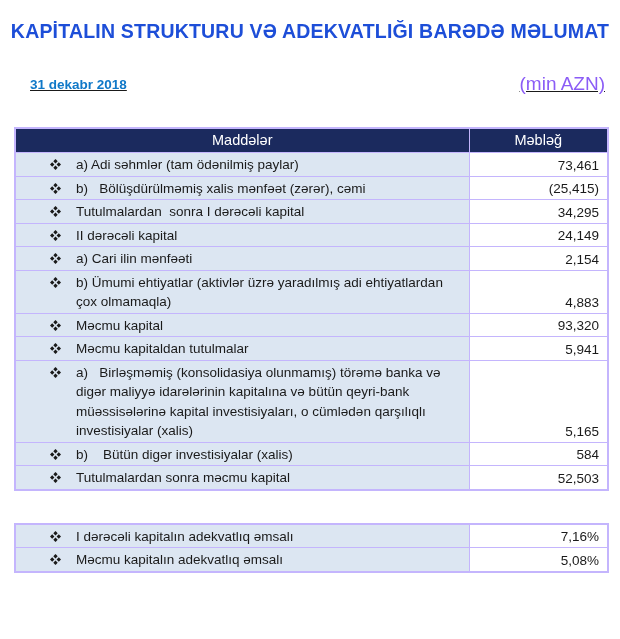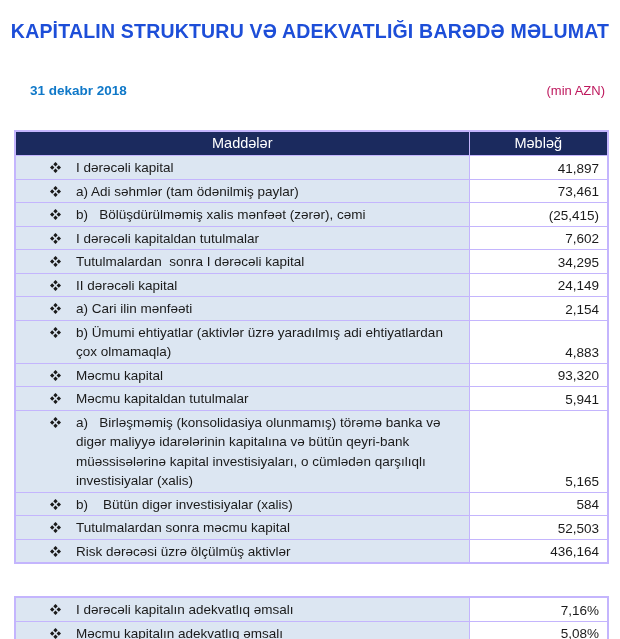--- a/index.html
+++ b/index.html
@@ -17,30 +17,31 @@
     font-size:19.5px;
     font-weight:bold;
     letter-spacing:.2px;
     color:#1d4ed8;
   }
 
   .meta-row{
     display:flex;
     justify-content:space-between;
     align-items:center;
-    margin:40px 15px 0 30px;
+    margin:30px 15px 0 30px;
+    text-decoration:underline;
   }
   .report-date{
     font-size:13.5px;
     font-weight:bold;
     color:#0f78c8;
   }
   .unit-note{
-    font-size:13px;
-    color:#be185d;
+    font-size:19px;
+    color:#8b5cf6;
   }
 
   table.rpt{
     border-collapse:collapse;
     table-layout:fixed;
     width:593px;
     margin:0 0 0 14px;
   }
   table.main-table{margin-top:28px;}
   table.ratio-table{margin-top:16px;}
@@ -125,36 +126,20 @@
           <td class="lbl-cell">
             <div class="lbl-wrap">
               <span class="bullet">
                 <svg width="11" height="11" viewBox="0 0 12 12" fill="#1a1a1a" aria-hidden="true">
                   <path d="M6 0 L8.4 2.4 L6 4.8 L3.6 2.4 Z"></path>
                   <path d="M2.4 3.6 L4.8 6 L2.4 8.4 L0 6 Z"></path>
                   <path d="M9.6 3.6 L12 6 L9.6 8.4 L7.2 6 Z"></path>
                   <path d="M6 7.2 L8.4 9.6 L6 12 L3.6 9.6 Z"></path>
                 </svg>
               </span>
-              <span class="lbl-text">I dərəcəli kapital</span>
-            </div>
-          </td>
-          <td class="val-cell">41,897</td>
-        </tr>
-        <tr>
-          <td class="lbl-cell">
-            <div class="lbl-wrap">
-              <span class="bullet">
-                <svg width="11" height="11" viewBox="0 0 12 12" fill="#1a1a1a" aria-hidden="true">
-                  <path d="M6 0 L8.4 2.4 L6 4.8 L3.6 2.4 Z"></path>
-                  <path d="M2.4 3.6 L4.8 6 L2.4 8.4 L0 6 Z"></path>
-                  <path d="M9.6 3.6 L12 6 L9.6 8.4 L7.2 6 Z"></path>
-                  <path d="M6 7.2 L8.4 9.6 L6 12 L3.6 9.6 Z"></path>
-                </svg>
-              </span>
               <span class="lbl-text">a) Adi səhmlər (tam ödənilmiş paylar)</span>
             </div>
           </td>
           <td class="val-cell">73,461</td>
         </tr>
         <tr>
           <td class="lbl-cell">
             <div class="lbl-wrap">
               <span class="bullet">
                 <svg width="11" height="11" viewBox="0 0 12 12" fill="#1a1a1a" aria-hidden="true">
@@ -173,36 +158,20 @@
           <td class="lbl-cell">
             <div class="lbl-wrap">
               <span class="bullet">
                 <svg width="11" height="11" viewBox="0 0 12 12" fill="#1a1a1a" aria-hidden="true">
                   <path d="M6 0 L8.4 2.4 L6 4.8 L3.6 2.4 Z"></path>
                   <path d="M2.4 3.6 L4.8 6 L2.4 8.4 L0 6 Z"></path>
                   <path d="M9.6 3.6 L12 6 L9.6 8.4 L7.2 6 Z"></path>
                   <path d="M6 7.2 L8.4 9.6 L6 12 L3.6 9.6 Z"></path>
                 </svg>
               </span>
-              <span class="lbl-text">I dərəcəli kapitaldan tutulmalar</span>
-            </div>
-          </td>
-          <td class="val-cell">7,602</td>
-        </tr>
-        <tr>
-          <td class="lbl-cell">
-            <div class="lbl-wrap">
-              <span class="bullet">
-                <svg width="11" height="11" viewBox="0 0 12 12" fill="#1a1a1a" aria-hidden="true">
-                  <path d="M6 0 L8.4 2.4 L6 4.8 L3.6 2.4 Z"></path>
-                  <path d="M2.4 3.6 L4.8 6 L2.4 8.4 L0 6 Z"></path>
-                  <path d="M9.6 3.6 L12 6 L9.6 8.4 L7.2 6 Z"></path>
-                  <path d="M6 7.2 L8.4 9.6 L6 12 L3.6 9.6 Z"></path>
-                </svg>
-              </span>
               <span class="lbl-text">Tutulmalardan  sonra I dərəcəli kapital</span>
             </div>
           </td>
           <td class="val-cell">34,295</td>
         </tr>
         <tr>
           <td class="lbl-cell">
             <div class="lbl-wrap">
               <span class="bullet">
                 <svg width="11" height="11" viewBox="0 0 12 12" fill="#1a1a1a" aria-hidden="true">
@@ -321,36 +290,20 @@
                   <path d="M6 0 L8.4 2.4 L6 4.8 L3.6 2.4 Z"></path>
                   <path d="M2.4 3.6 L4.8 6 L2.4 8.4 L0 6 Z"></path>
                   <path d="M9.6 3.6 L12 6 L9.6 8.4 L7.2 6 Z"></path>
                   <path d="M6 7.2 L8.4 9.6 L6 12 L3.6 9.6 Z"></path>
                 </svg>
               </span>
               <span class="lbl-text">Tutulmalardan sonra məcmu kapital</span>
             </div>
           </td>
           <td class="val-cell">52,503</td>
-        </tr>
-        <tr>
-          <td class="lbl-cell">
-            <div class="lbl-wrap">
-              <span class="bullet">
-                <svg width="11" height="11" viewBox="0 0 12 12" fill="#1a1a1a" aria-hidden="true">
-                  <path d="M6 0 L8.4 2.4 L6 4.8 L3.6 2.4 Z"></path>
-                  <path d="M2.4 3.6 L4.8 6 L2.4 8.4 L0 6 Z"></path>
-                  <path d="M9.6 3.6 L12 6 L9.6 8.4 L7.2 6 Z"></path>
-                  <path d="M6 7.2 L8.4 9.6 L6 12 L3.6 9.6 Z"></path>
-                </svg>
-              </span>
-              <span class="lbl-text">Risk dərəcəsi üzrə ölçülmüş aktivlər</span>
-            </div>
-          </td>
-          <td class="val-cell">436,164</td>
         </tr>
       </tbody>
   </table>
 
   <table class="rpt ratio-table">
     <colgroup>
         <col class="c-lbl">
         <col class="c-val">
       </colgroup>
     <tbody id="ratio-body">

